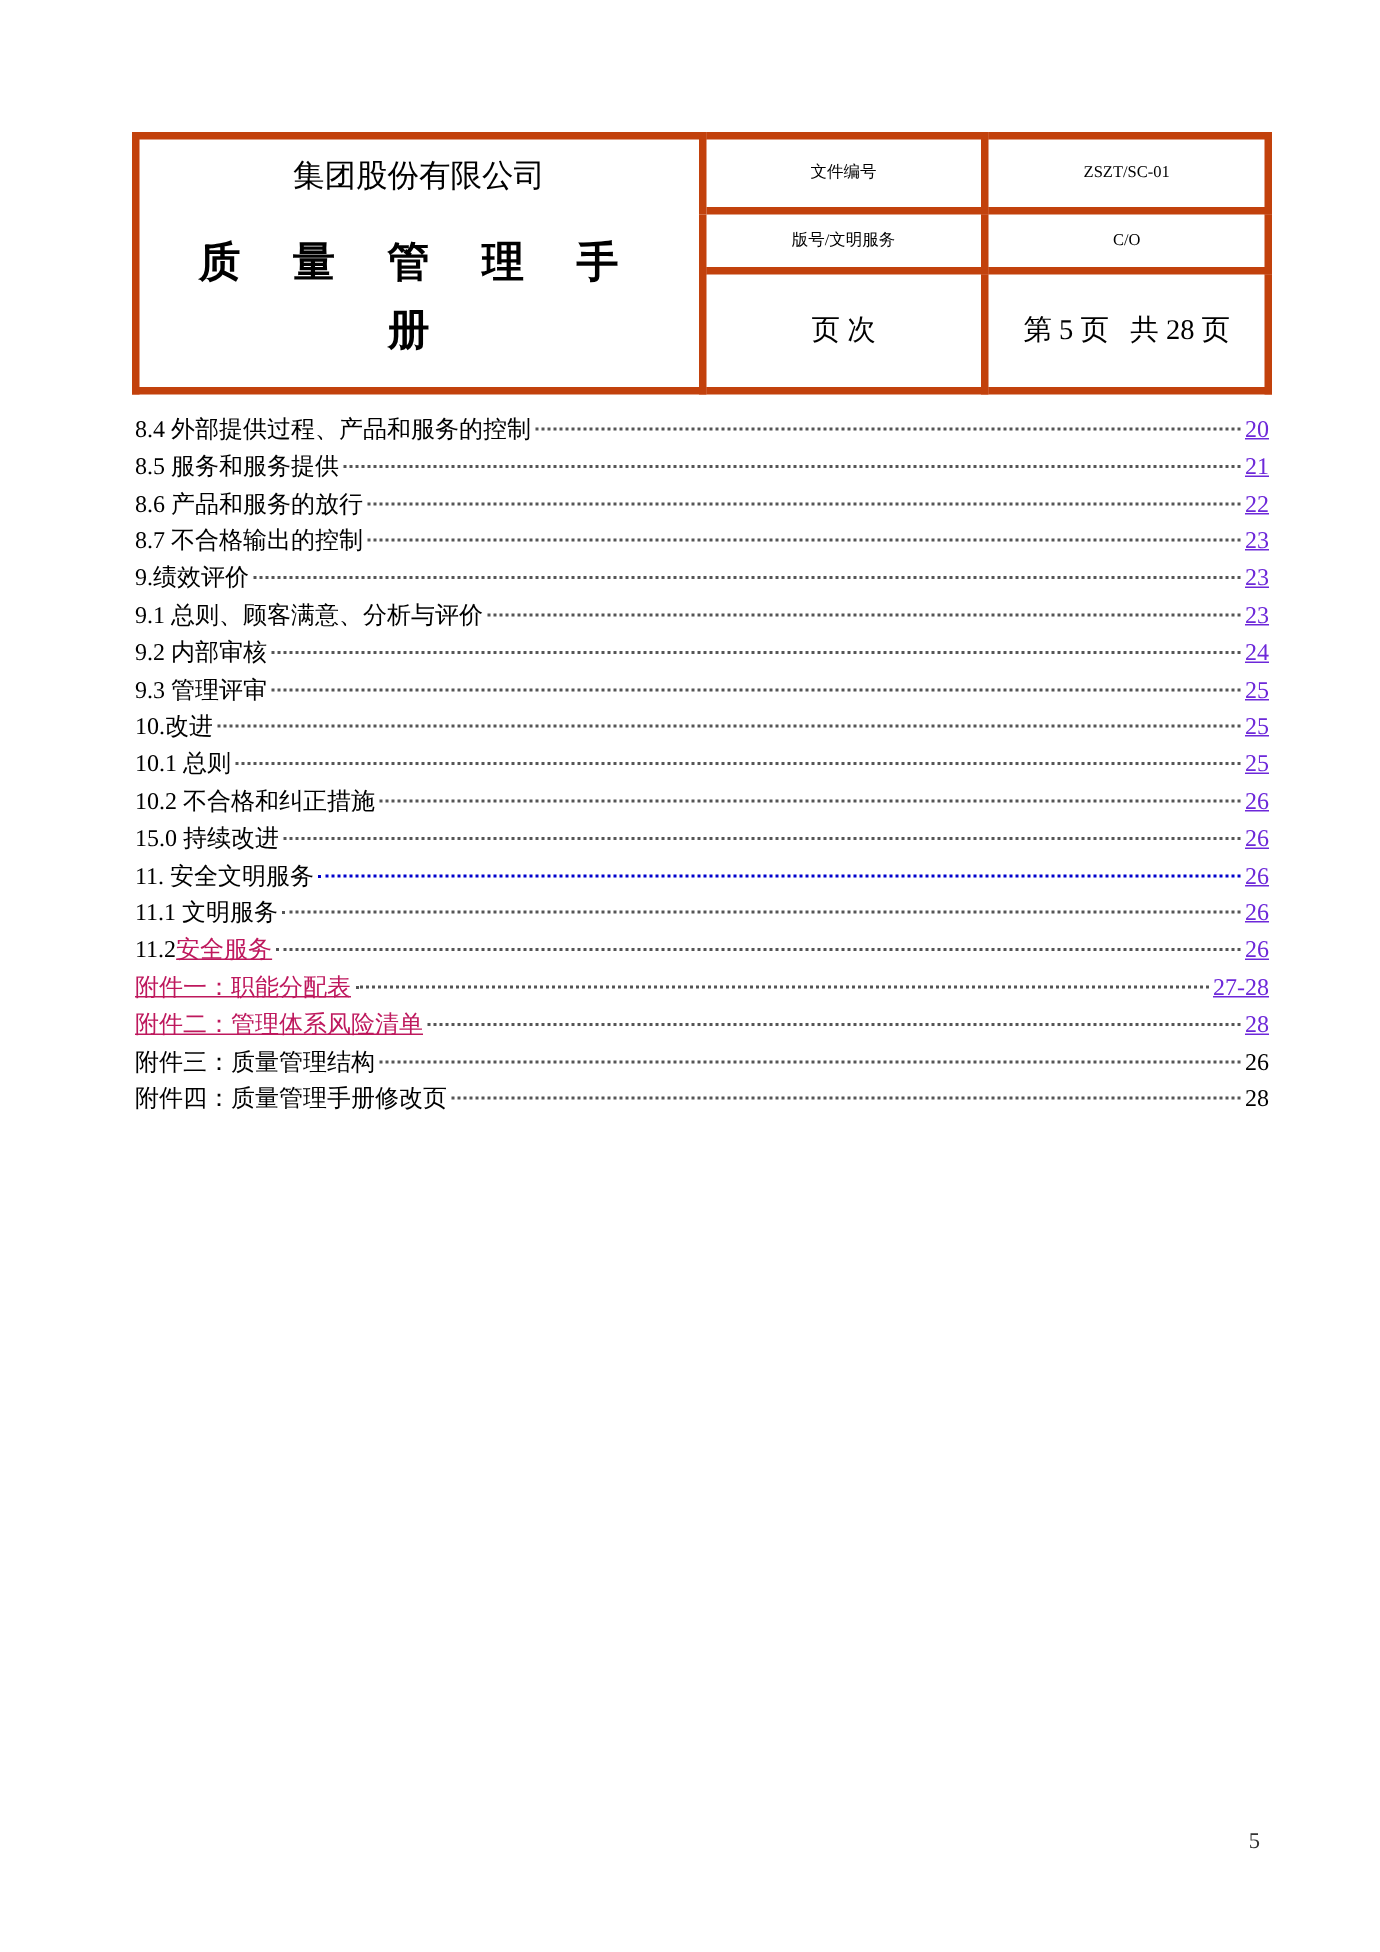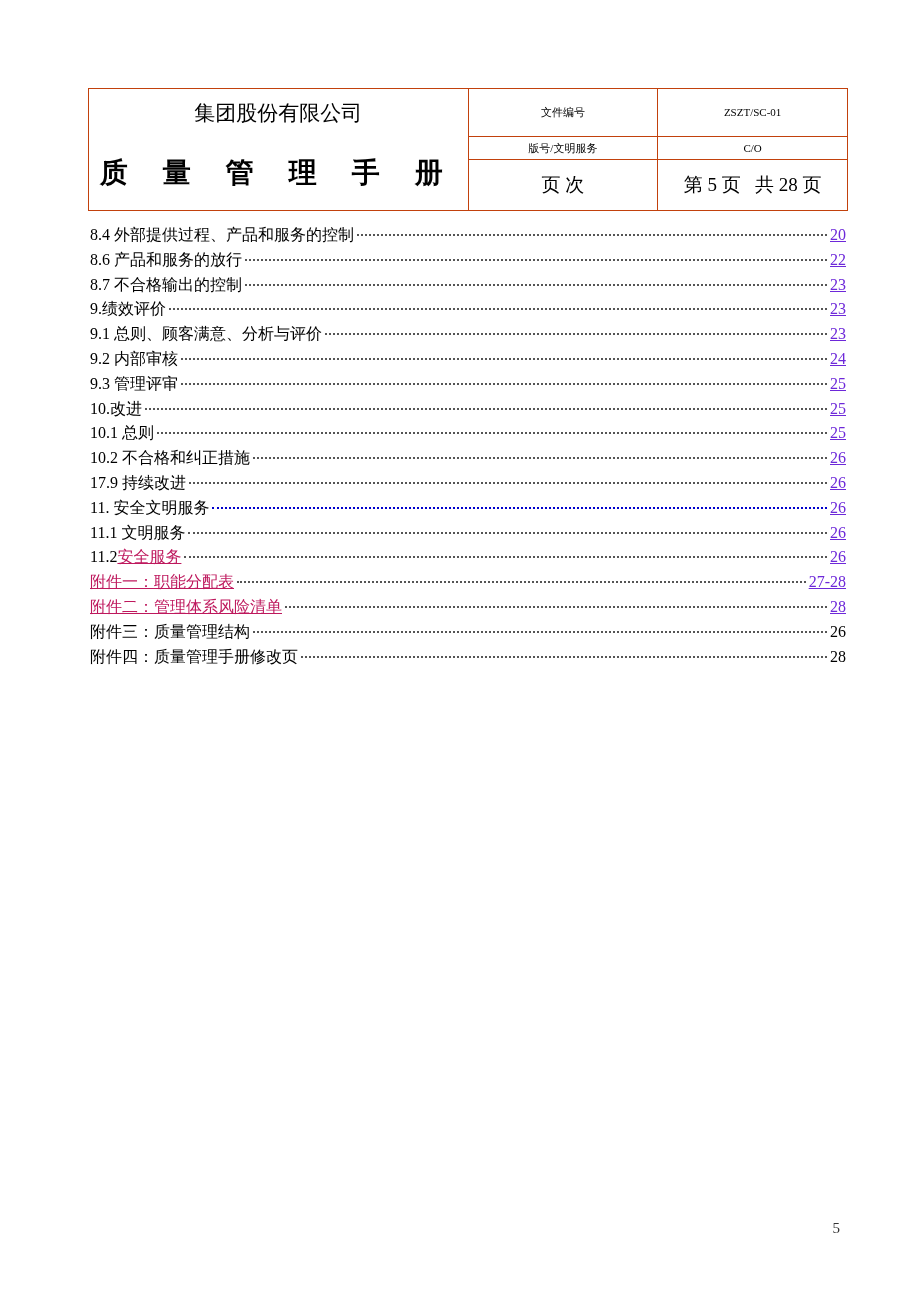--- a/index.html
+++ b/index.html
@@ -18,21 +18,21 @@
     }
     .page-container {
       padding: 88px 72px 0 88px;
     }
     .header-table {
       width: 100%;
       border-collapse: collapse;
       margin-bottom: 12px;
     }
     .header-table td {
-      border: 1px solid #c2410c;
+      border: 5px solid #c2410c;
       text-align: center;
       vertical-align: middle;
       padding: 4px 8px;
     }
     .header-left {
       width: 50%;
     }
     .header-mid {
       width: 25%;
     }
@@ -135,20 +135,25 @@
   </tbody>
     </table>
 
   <div class="toc" id="toc">
       <div class="toc-row">
         <span class="toc-text">8.4 外部提供过程、产品和服务的控制 </span>
         <span class="dots"></span>
         <span class="toc-page link-style">20</span>
       </div>
       <div class="toc-row">
+        <span class="toc-text">8.5 服务和服务提供 </span>
+        <span class="dots"></span>
+        <span class="toc-page link-style">21</span>
+      </div>
+      <div class="toc-row">
         <span class="toc-text">8.6 产品和服务的放行 </span>
         <span class="dots"></span>
         <span class="toc-page link-style">22</span>
       </div>
       <div class="toc-row">
         <span class="toc-text">8.7 不合格输出的控制 </span>
         <span class="dots"></span>
         <span class="toc-page link-style">23</span>
       </div>
       <div class="toc-row">
@@ -180,21 +185,21 @@
         <span class="toc-text">10.1 总则</span>
         <span class="dots"></span>
         <span class="toc-page link-style">25</span>
       </div>
       <div class="toc-row">
         <span class="toc-text">10.2 不合格和纠正措施 </span>
         <span class="dots"></span>
         <span class="toc-page link-style">26</span>
       </div>
       <div class="toc-row">
-        <span class="toc-text">17.9 持续改进 </span>
+        <span class="toc-text">15.0 持续改进 </span>
         <span class="dots"></span>
         <span class="toc-page link-style">26</span>
       </div>
       <div class="toc-row">
         <span class="toc-text">11. 安全文明服务</span>
         <span class="dots link-style"></span>
         <span class="toc-page link-style">26</span>
       </div>
       <div class="toc-row">
         <span class="toc-text">11.1 文明服务</span>

